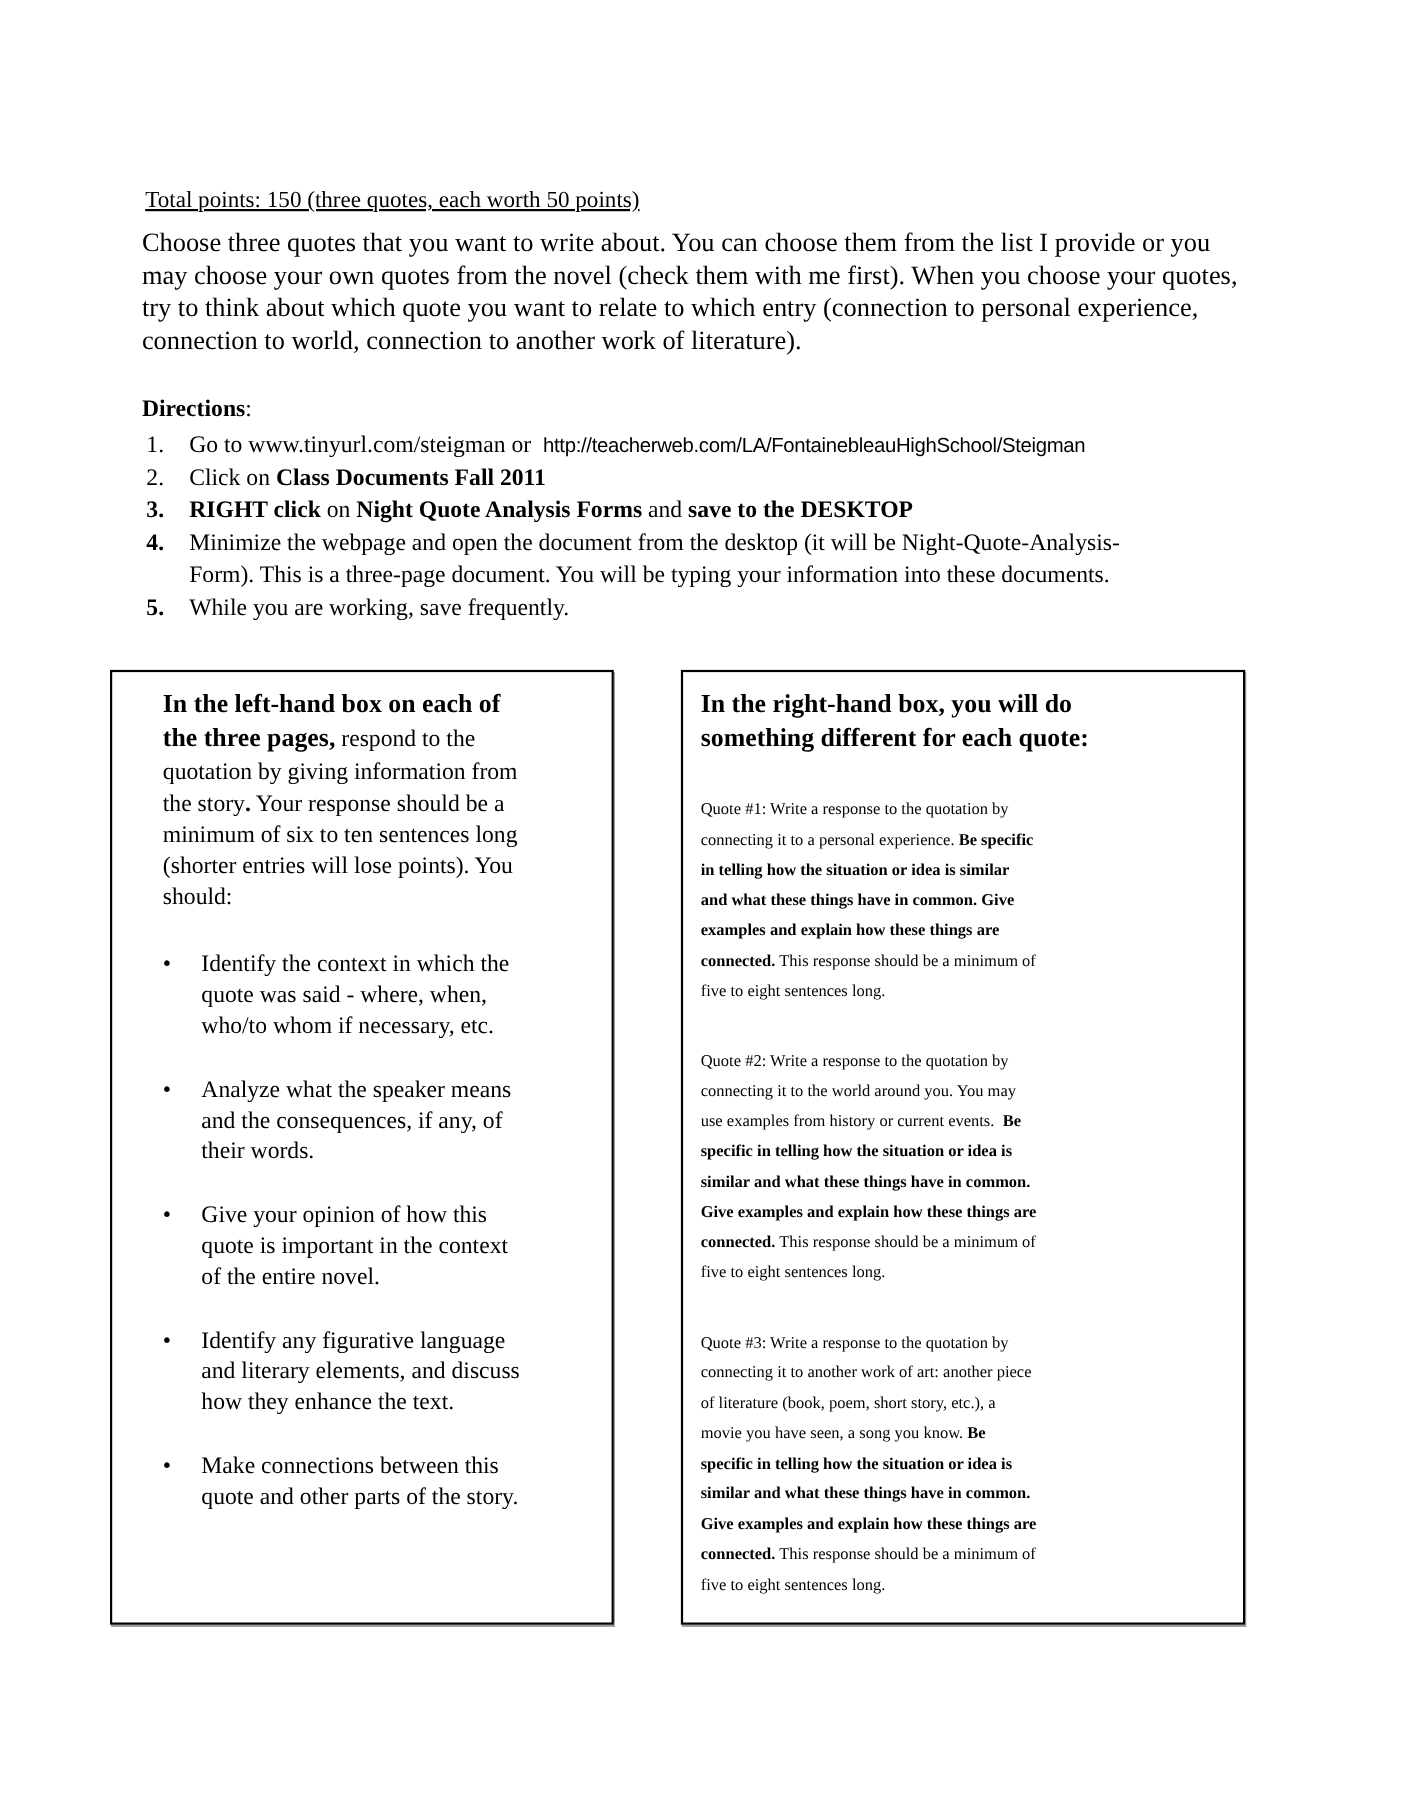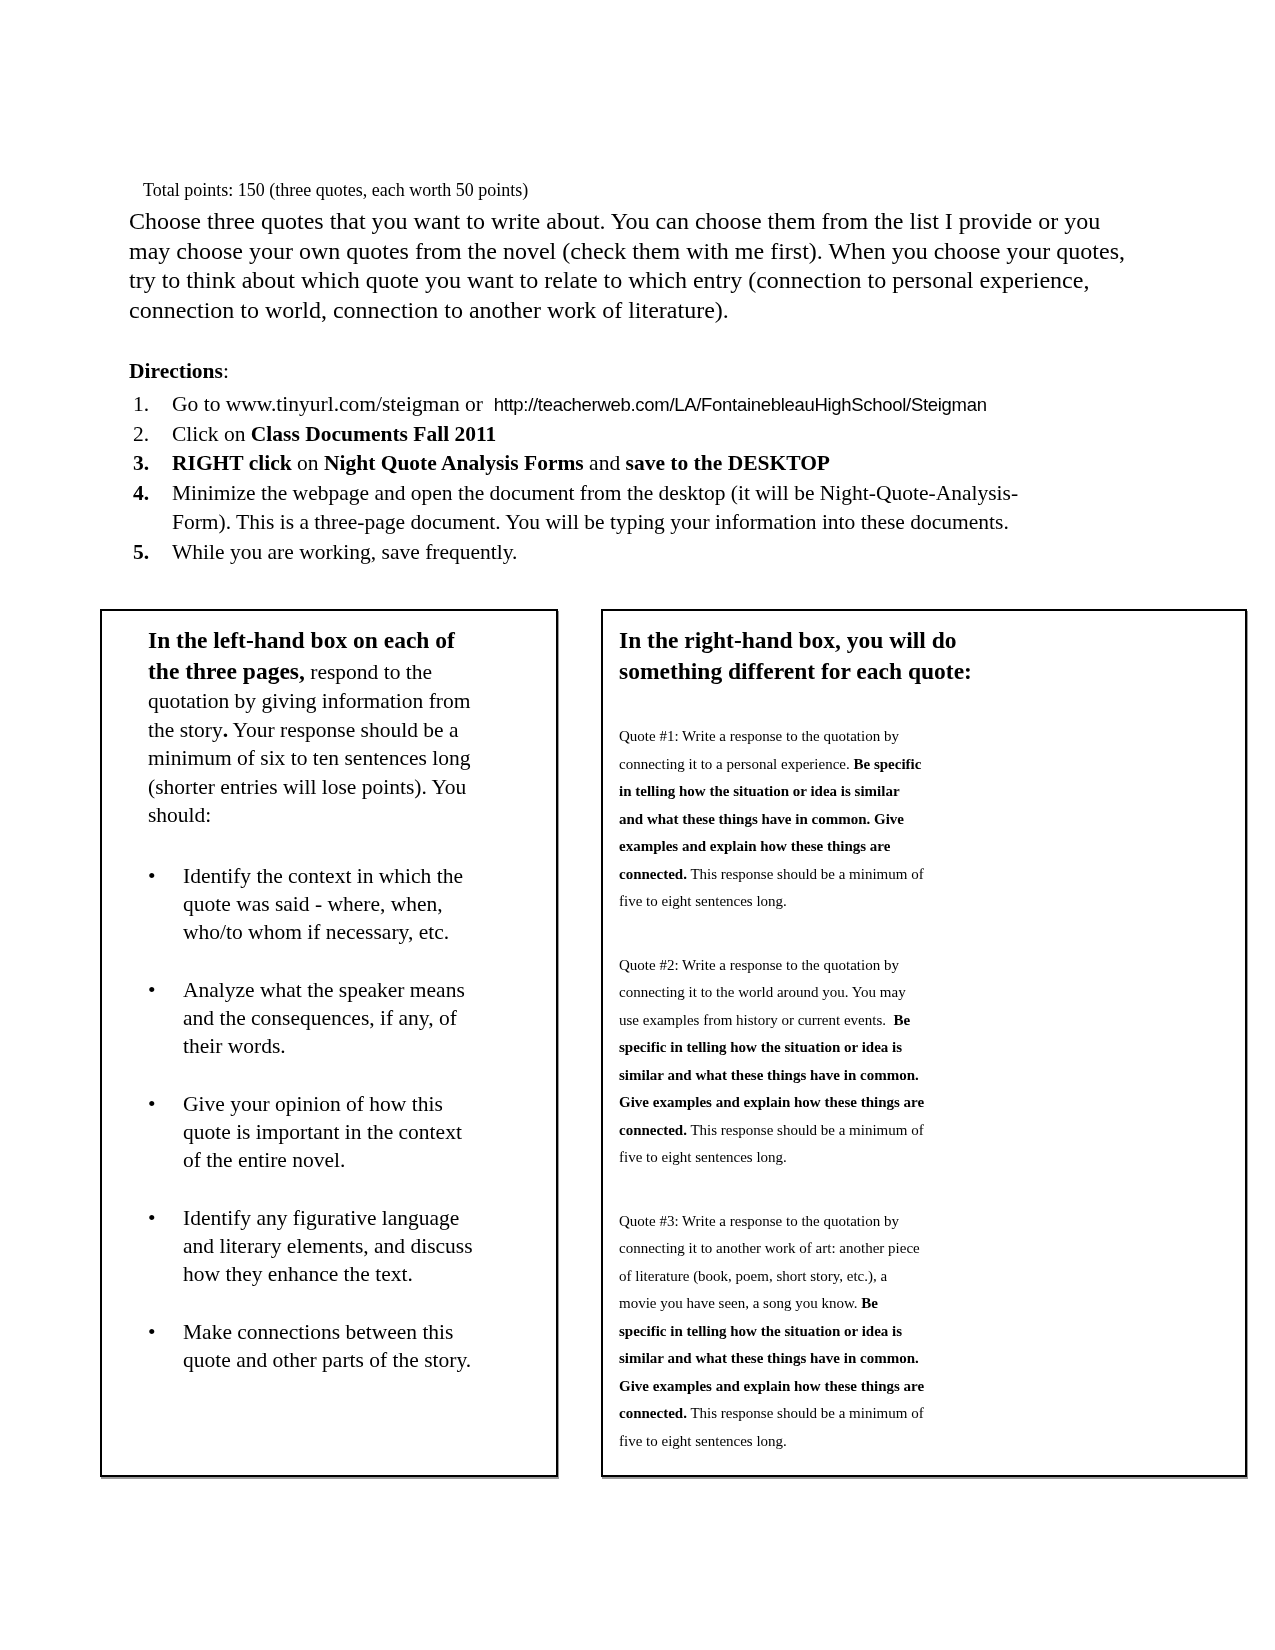--- a/index.html
+++ b/index.html
@@ -24,22 +24,23 @@
     position: absolute;
     top: 96px; left: 0; width: 100%;
     margin: 0;
     text-align: center;
     font-size: 33px;
     font-weight: normal;
   }
   .total {
     position: absolute;
     top: 166px; left: 129px;
-    margin: 14px;
-    font-size: 18px;
+    margin: 3px;
+    font-size: 21px;
+    text-decoration: underline;
   }
   .intro {
     position: absolute;
     top: 207px; left: 129px;
     width: 1010px;
     margin: 0;
     font-size: 24px;
     line-height: 29.5px;
     white-space: pre-wrap;
   }
@@ -65,21 +66,21 @@
   .box {
     position: absolute;
     top: 609px;
     height: 868px;
     box-sizing: border-box;
     background: #ffffff;
     border: 2px solid #000000;
     box-shadow: 1px 2px 0 #9a9a9a;
   }
   .left-box  { left: 100px; width: 458px; padding: 14px 16px 12px 46px; }
-  .right-box { left: 601px; width: 646px; padding: 12px 18px 16px 16px; }
+  .right-box { left: 619px; width: 513px; padding: 12px 18px 16px 16px; }
 
   .box-intro {
     margin: 0;
     font-size: 21.5px;
     line-height: 28.5px;
     white-space: pre-wrap;
   }
   .bullets {
     list-style: none;
     margin: 0; padding: 0;

